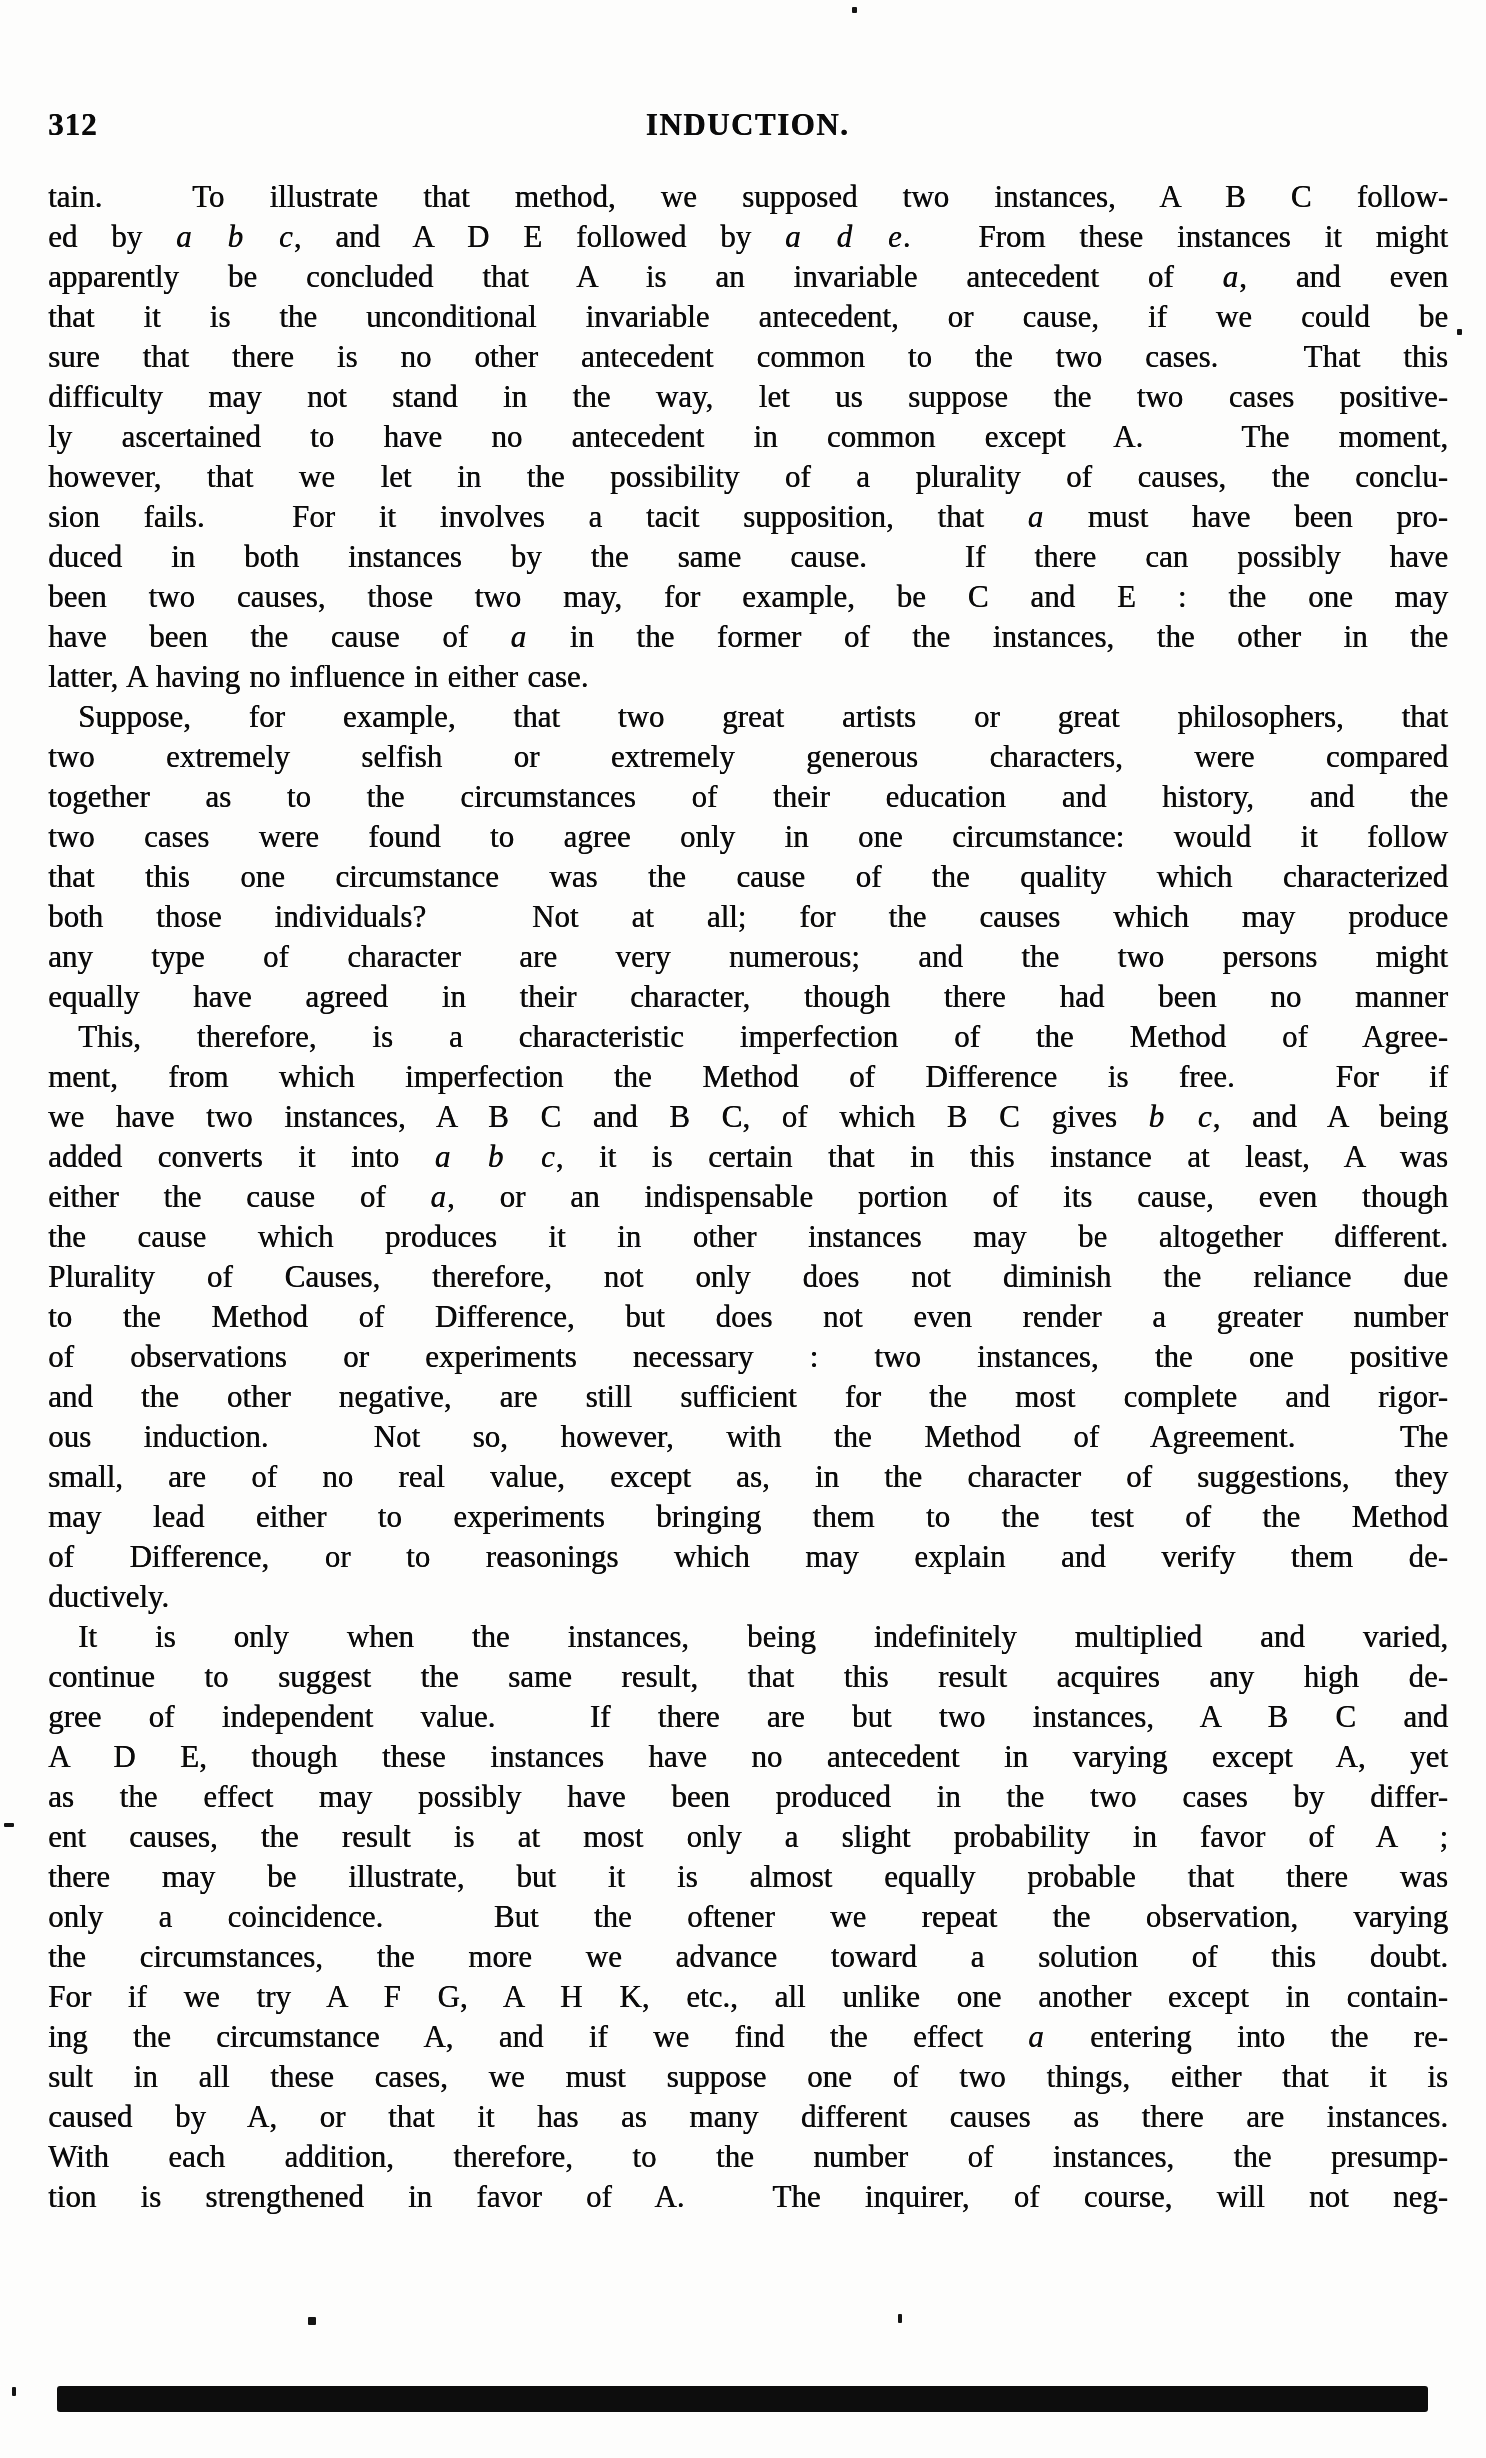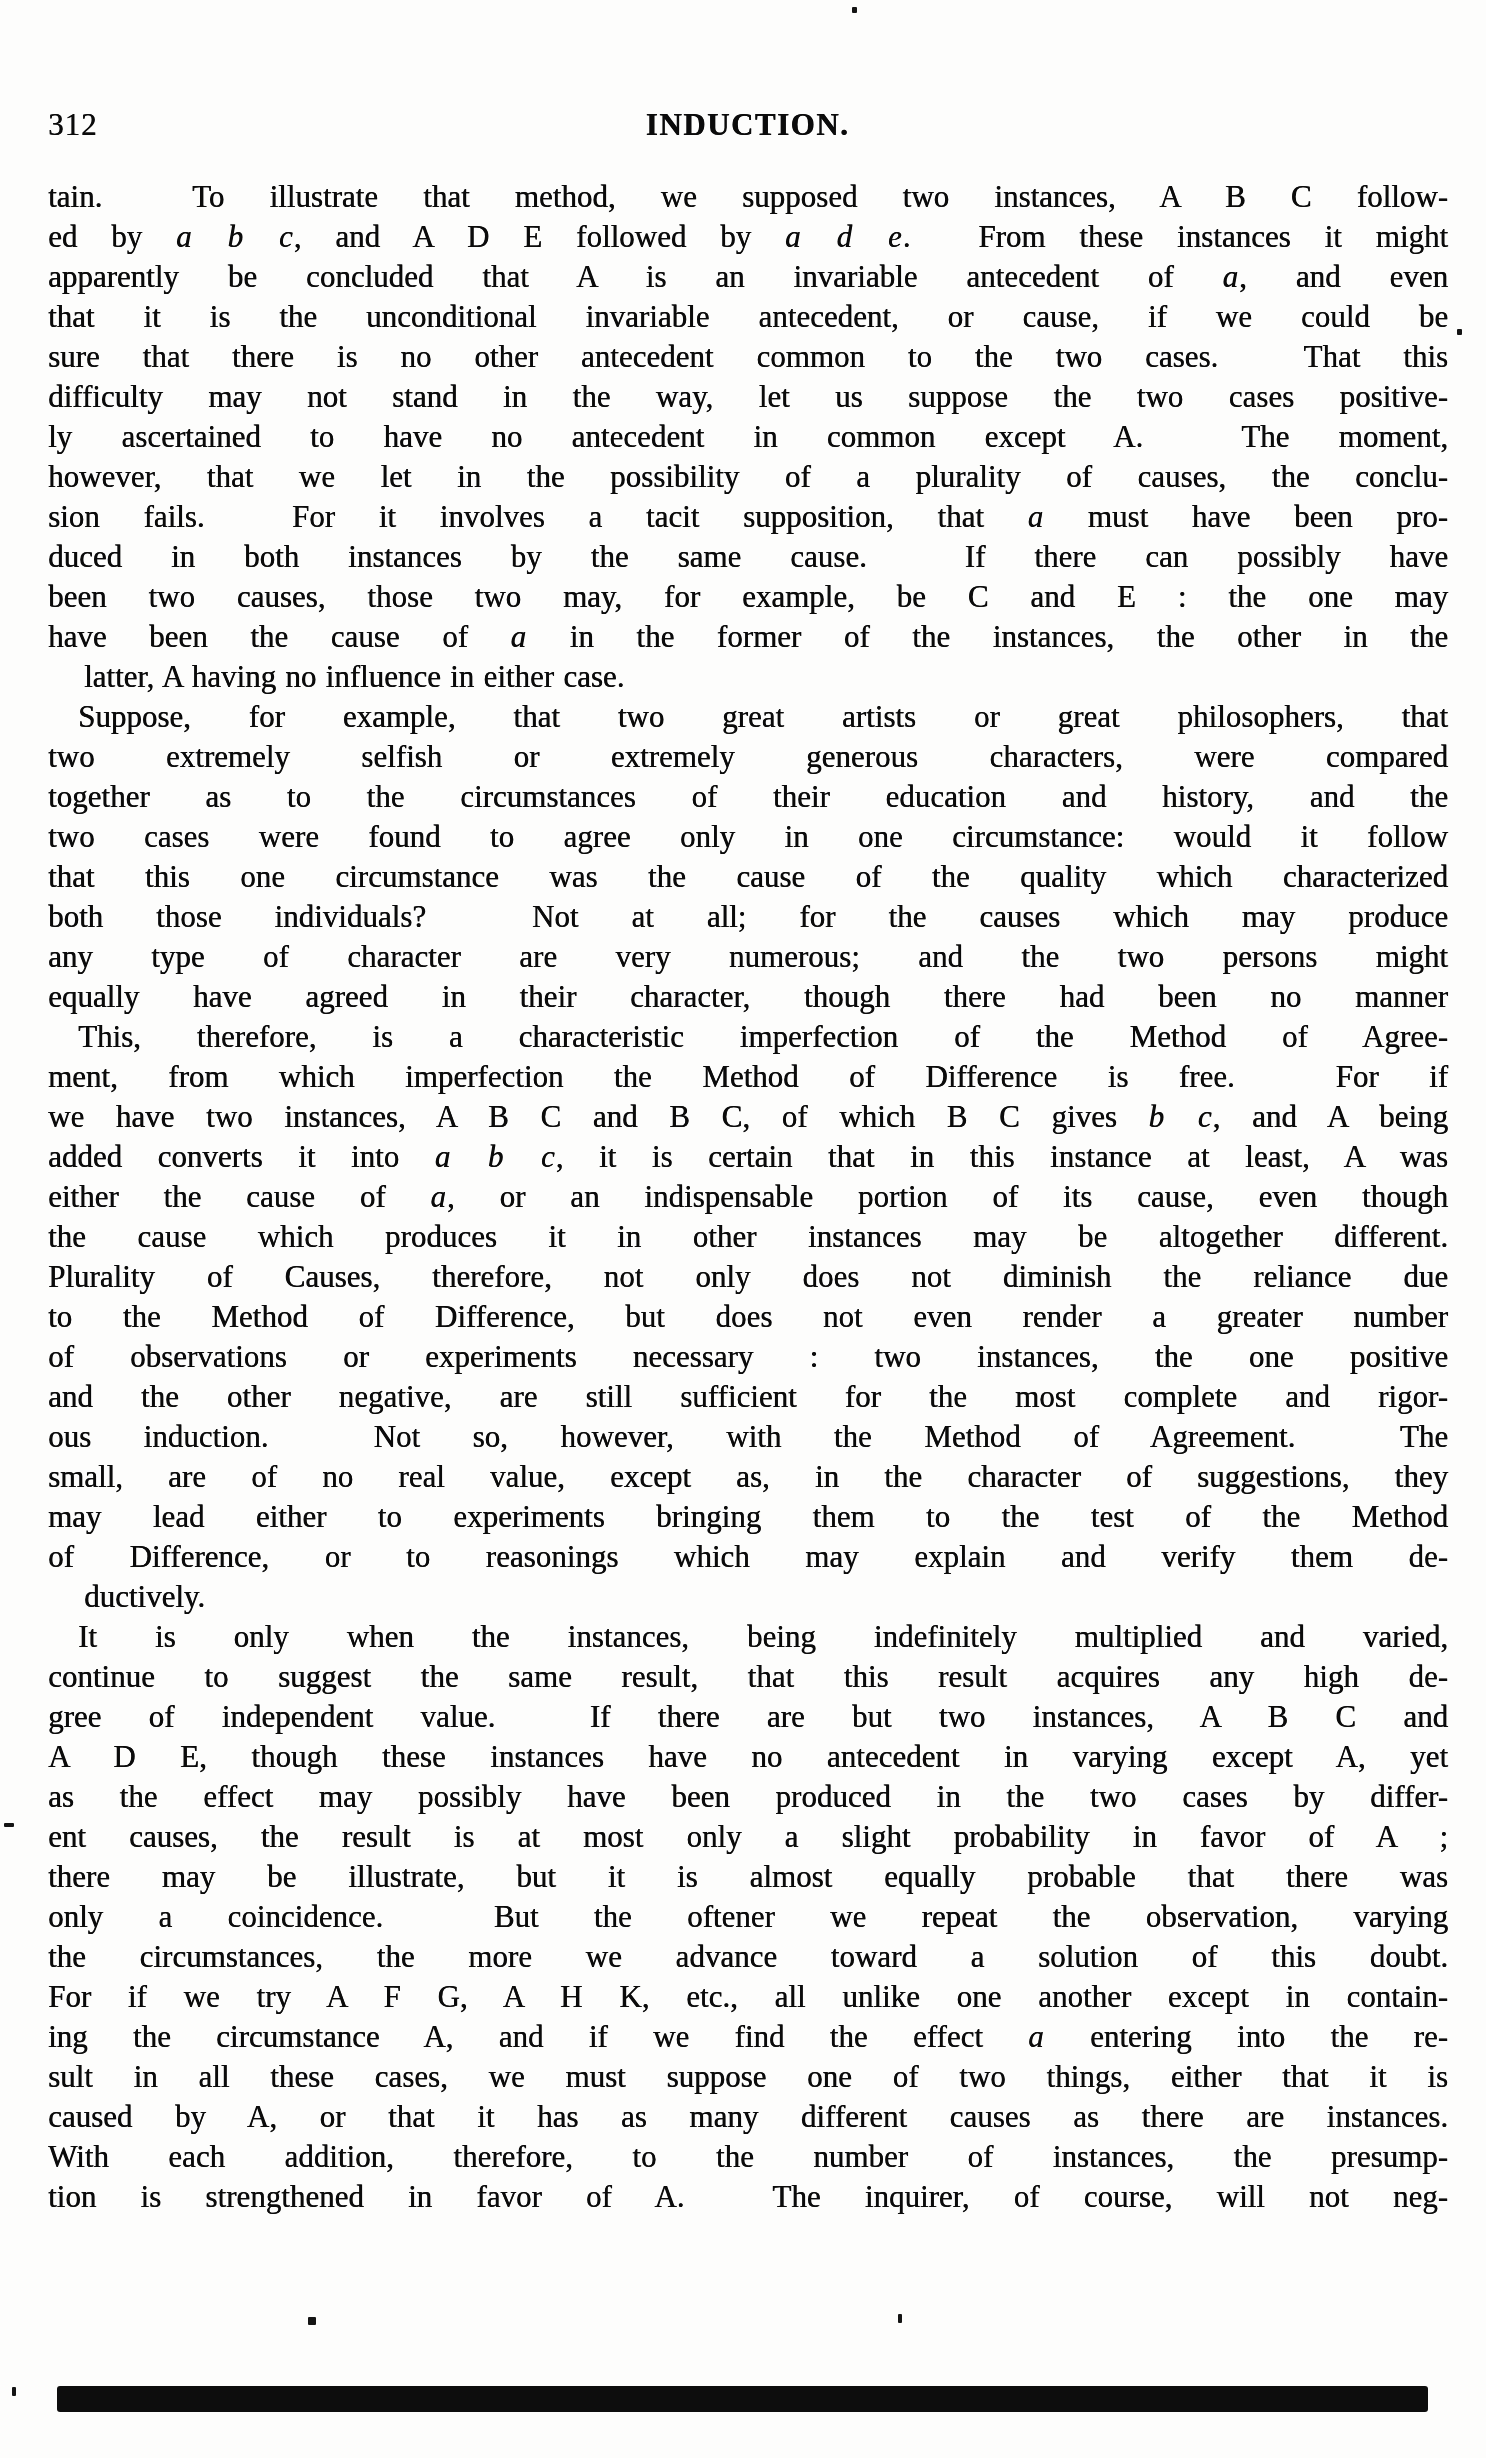--- a/index.html
+++ b/index.html
@@ -23,21 +23,21 @@
     top: 107px;
     left: 48px;
     right: 40px;
     height: 42px;
     font-size: 31px;
   }
   .page-number {
     position: absolute;
     left: 0;
     top: 0;
-    font-weight: normal;
+    font-weight: bold;
     letter-spacing: 1px;
   }
   .running-head {
     position: absolute;
     left: 0;
     right: 0;
     top: 0;
     text-align: center;
     font-weight: bold;
     letter-spacing: 1.5px;
@@ -49,21 +49,21 @@
     width: 1400px;
     font-size: 31px;
     line-height: 40px;
     word-spacing: 1.5px;
   }
   .paragraph { margin: 0; }
   .line {
     text-align: justify;
     text-align-last: justify;
   }
-  .line.end  { text-align-last: left; margin-left: 36px; }
+  .line.end  { text-align-last: left; }
   .line.indent { text-indent: 30px; }
   .line i { font-style: italic; letter-spacing: 1px; }
 
   
   .scan-bar {
     position: absolute;
     left: 57px;
     top: 2386px;
     width: 1371px;
     height: 26px;

